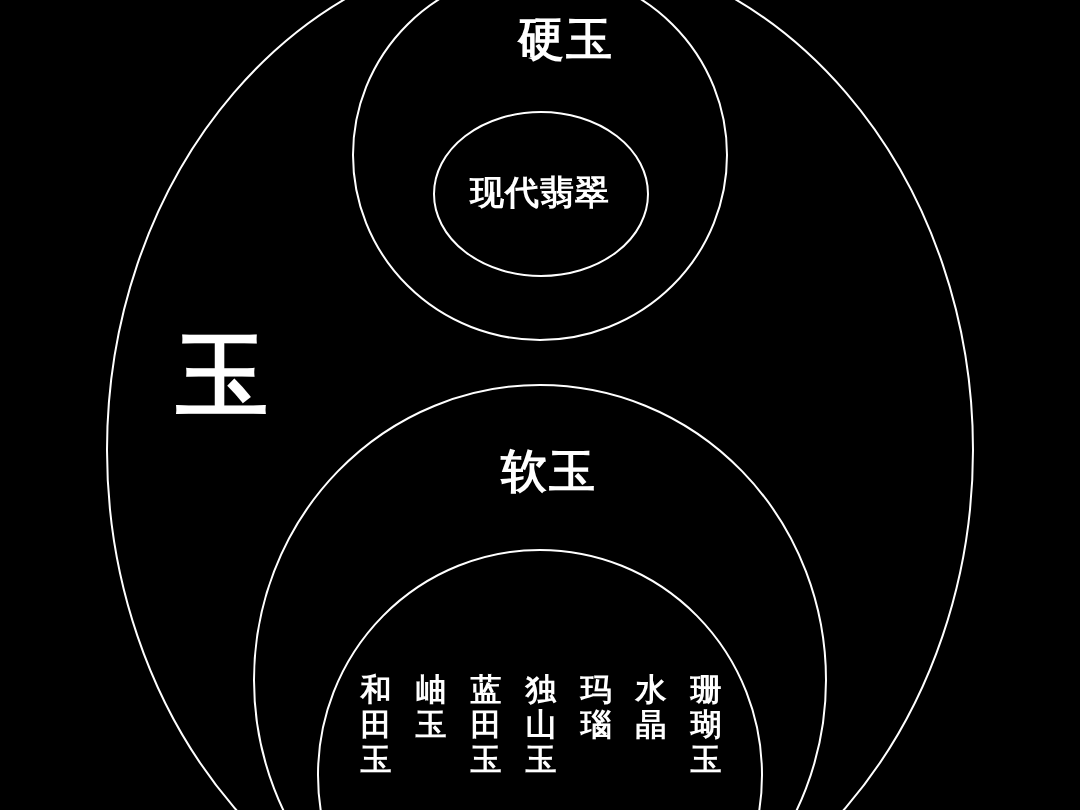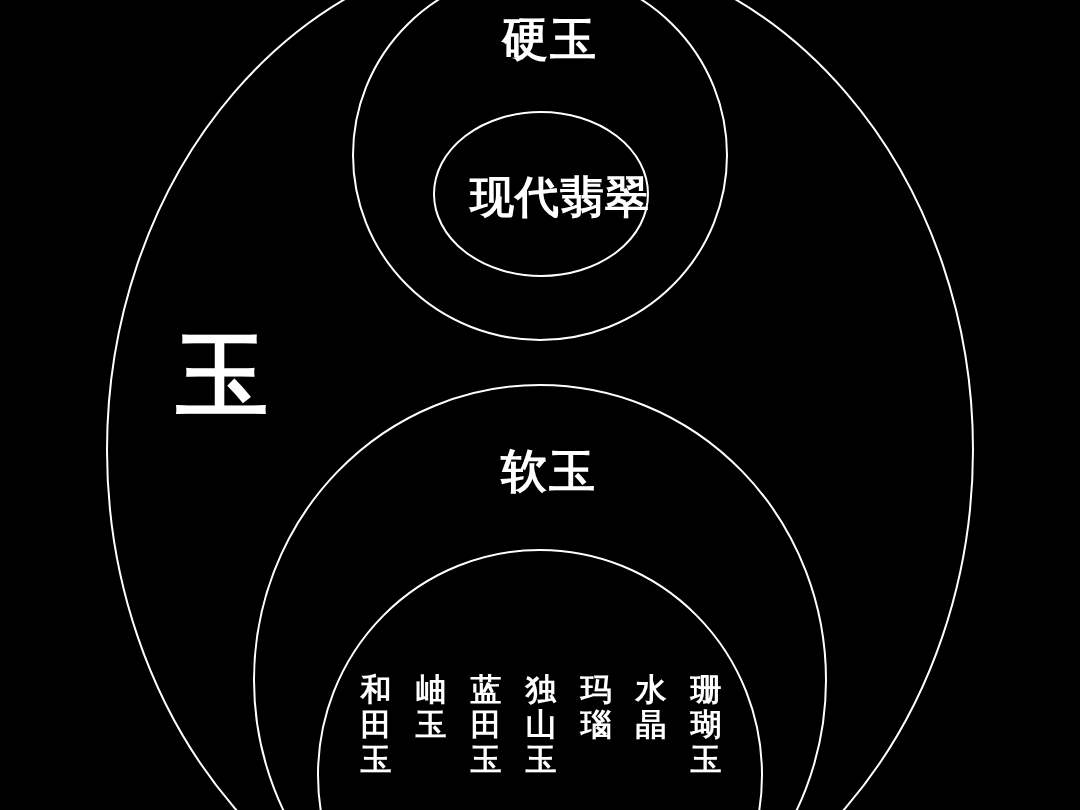--- a/index.html
+++ b/index.html
@@ -23,29 +23,29 @@
       height: 810px;
     }
     .label {
       position: absolute;
       color: #ffffff;
       font-weight: bold;
       white-space: nowrap;
       line-height: 1;
     }
     .label-hard {
-      left: 502px;
+      left: 518px;
       top: 16px;
       font-size: 46px;
       letter-spacing: 2px;
     }
     .label-modern {
       left: 470px;
       top: 175px;
-      font-size: 44px;
+      font-size: 34px;
       letter-spacing: 1px;
     }
     .label-jade {
       left: 176px;
       top: 330px;
       font-size: 92px;
     }
     .label-soft {
       left: 490px;
       top: 448px;

